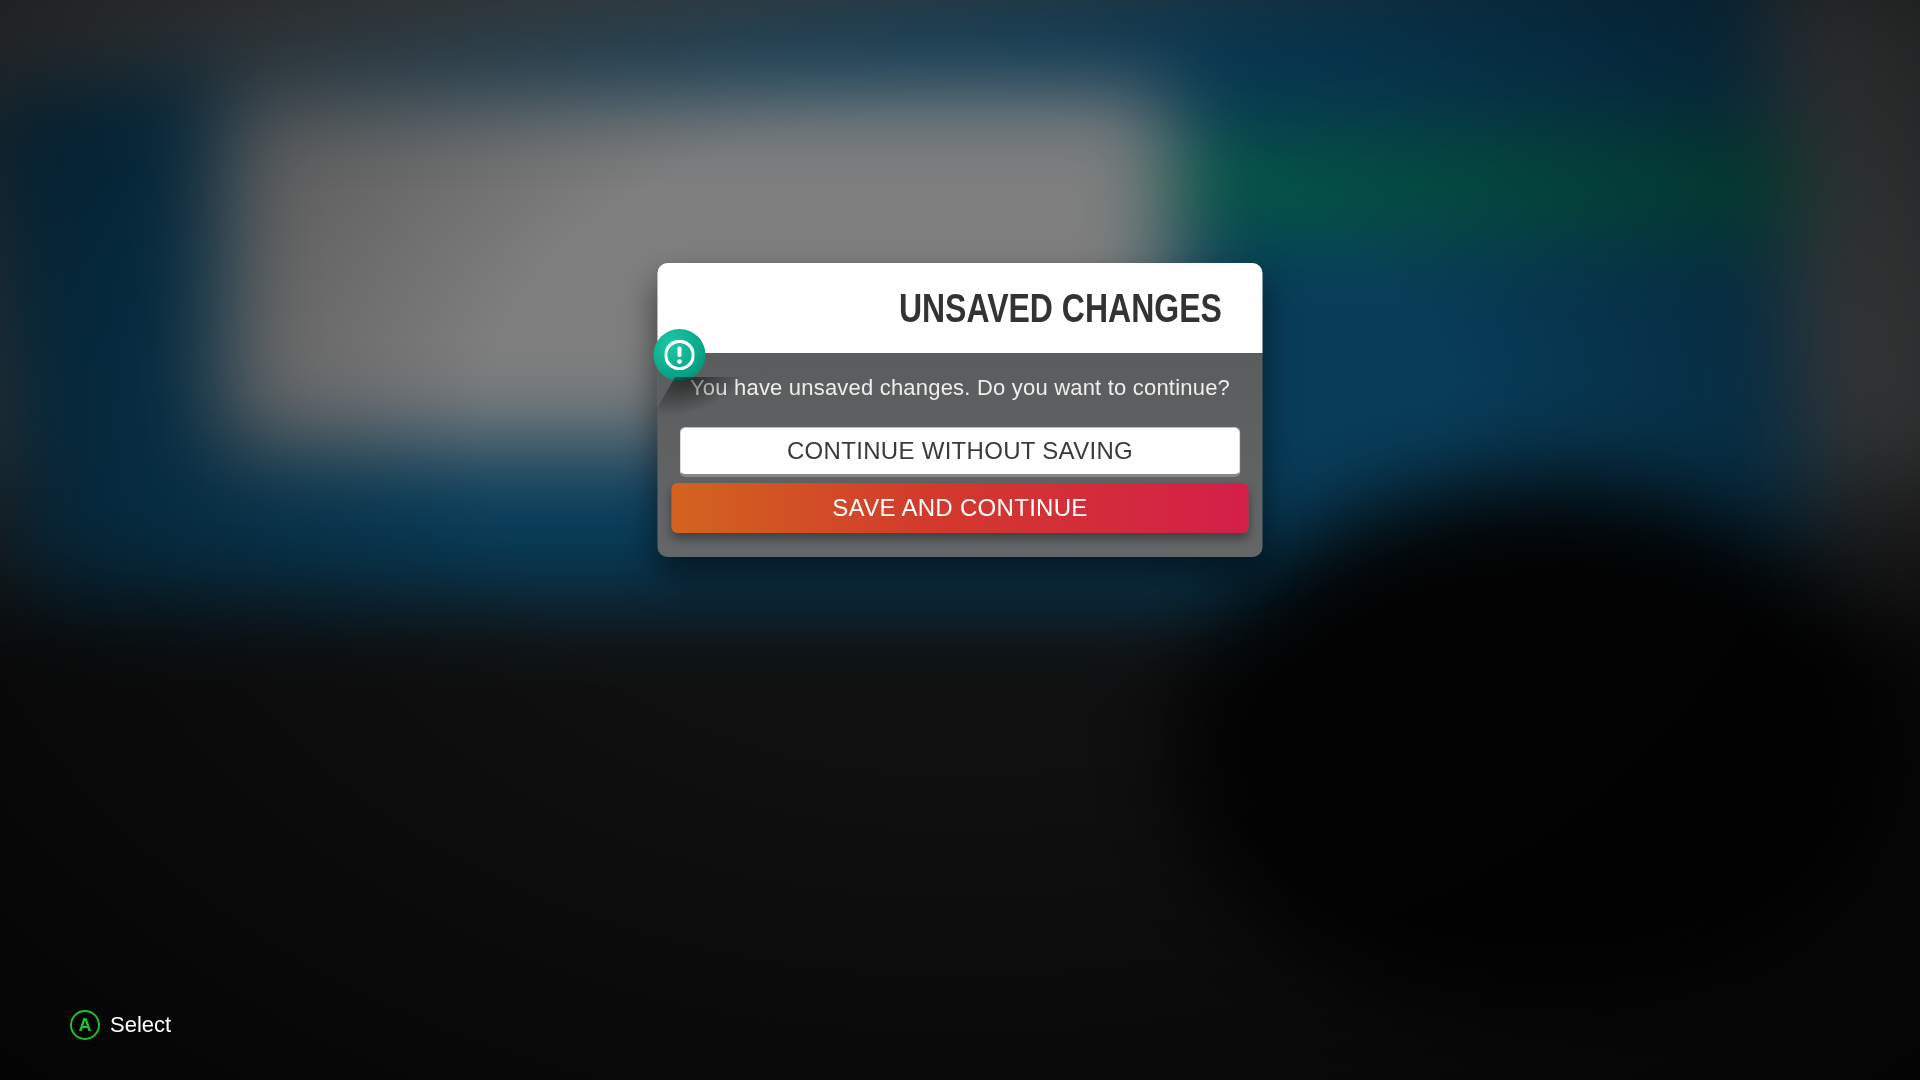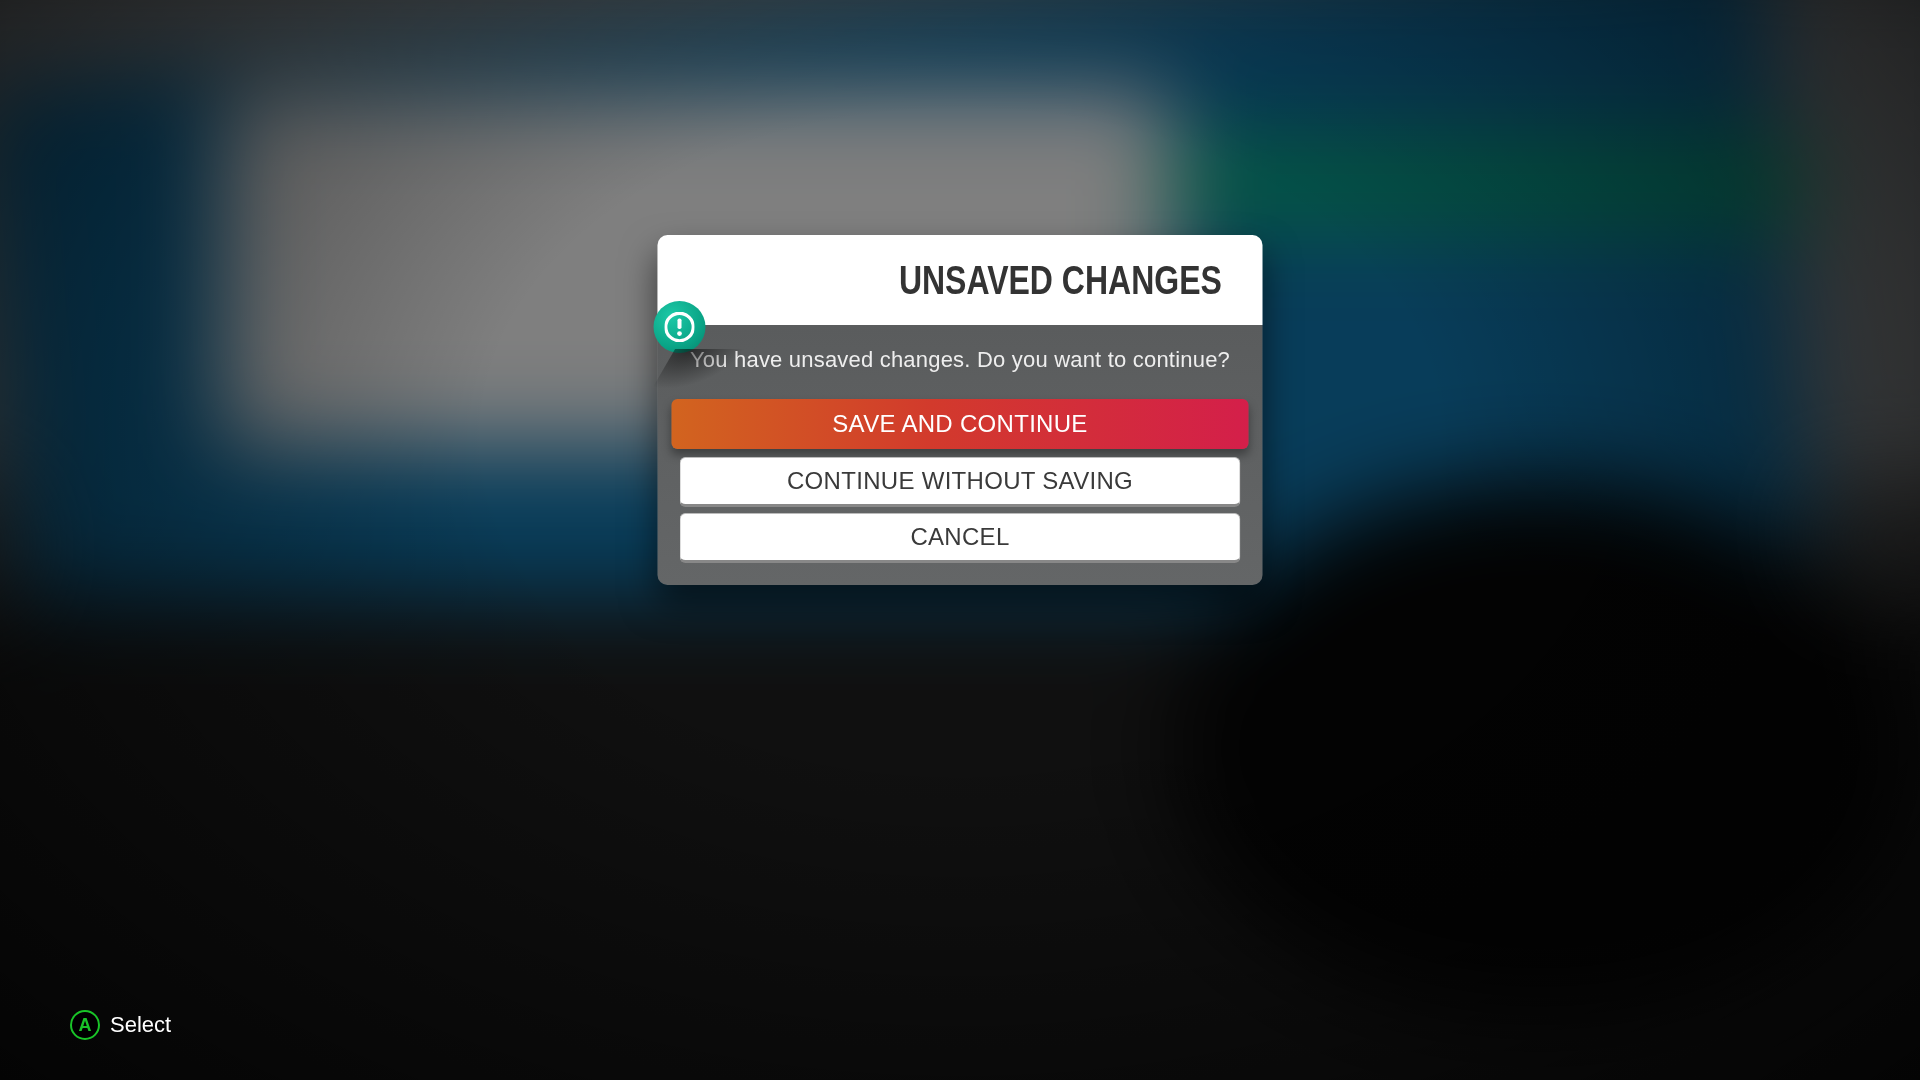--- a/index.html
+++ b/index.html
@@ -182,23 +182,22 @@
   </div>
 
   <div class="dialog-header">
     <div class="dialog-title">UNSAVED CHANGES</div>
   </div>
 
   <div class="dialog-body">
     <div class="dialog-message">You have unsaved changes. Do you want to continue?</div>
 
     <div class="btn-stack">
+      <div class="btn btn-secondary">CONTINUE WITHOUT SAVING</div>
       <div class="btn btn-primary">SAVE AND CONTINUE</div>
-      <div class="btn btn-secondary">CONTINUE WITHOUT SAVING</div>
-      <div class="btn btn-secondary">CANCEL</div>
     </div>
   </div>
 </div>
 
 <div class="hint">
   <div class="hint-btn">A</div>
   <span>Select</span>
 </div>
 
 </body></html>

